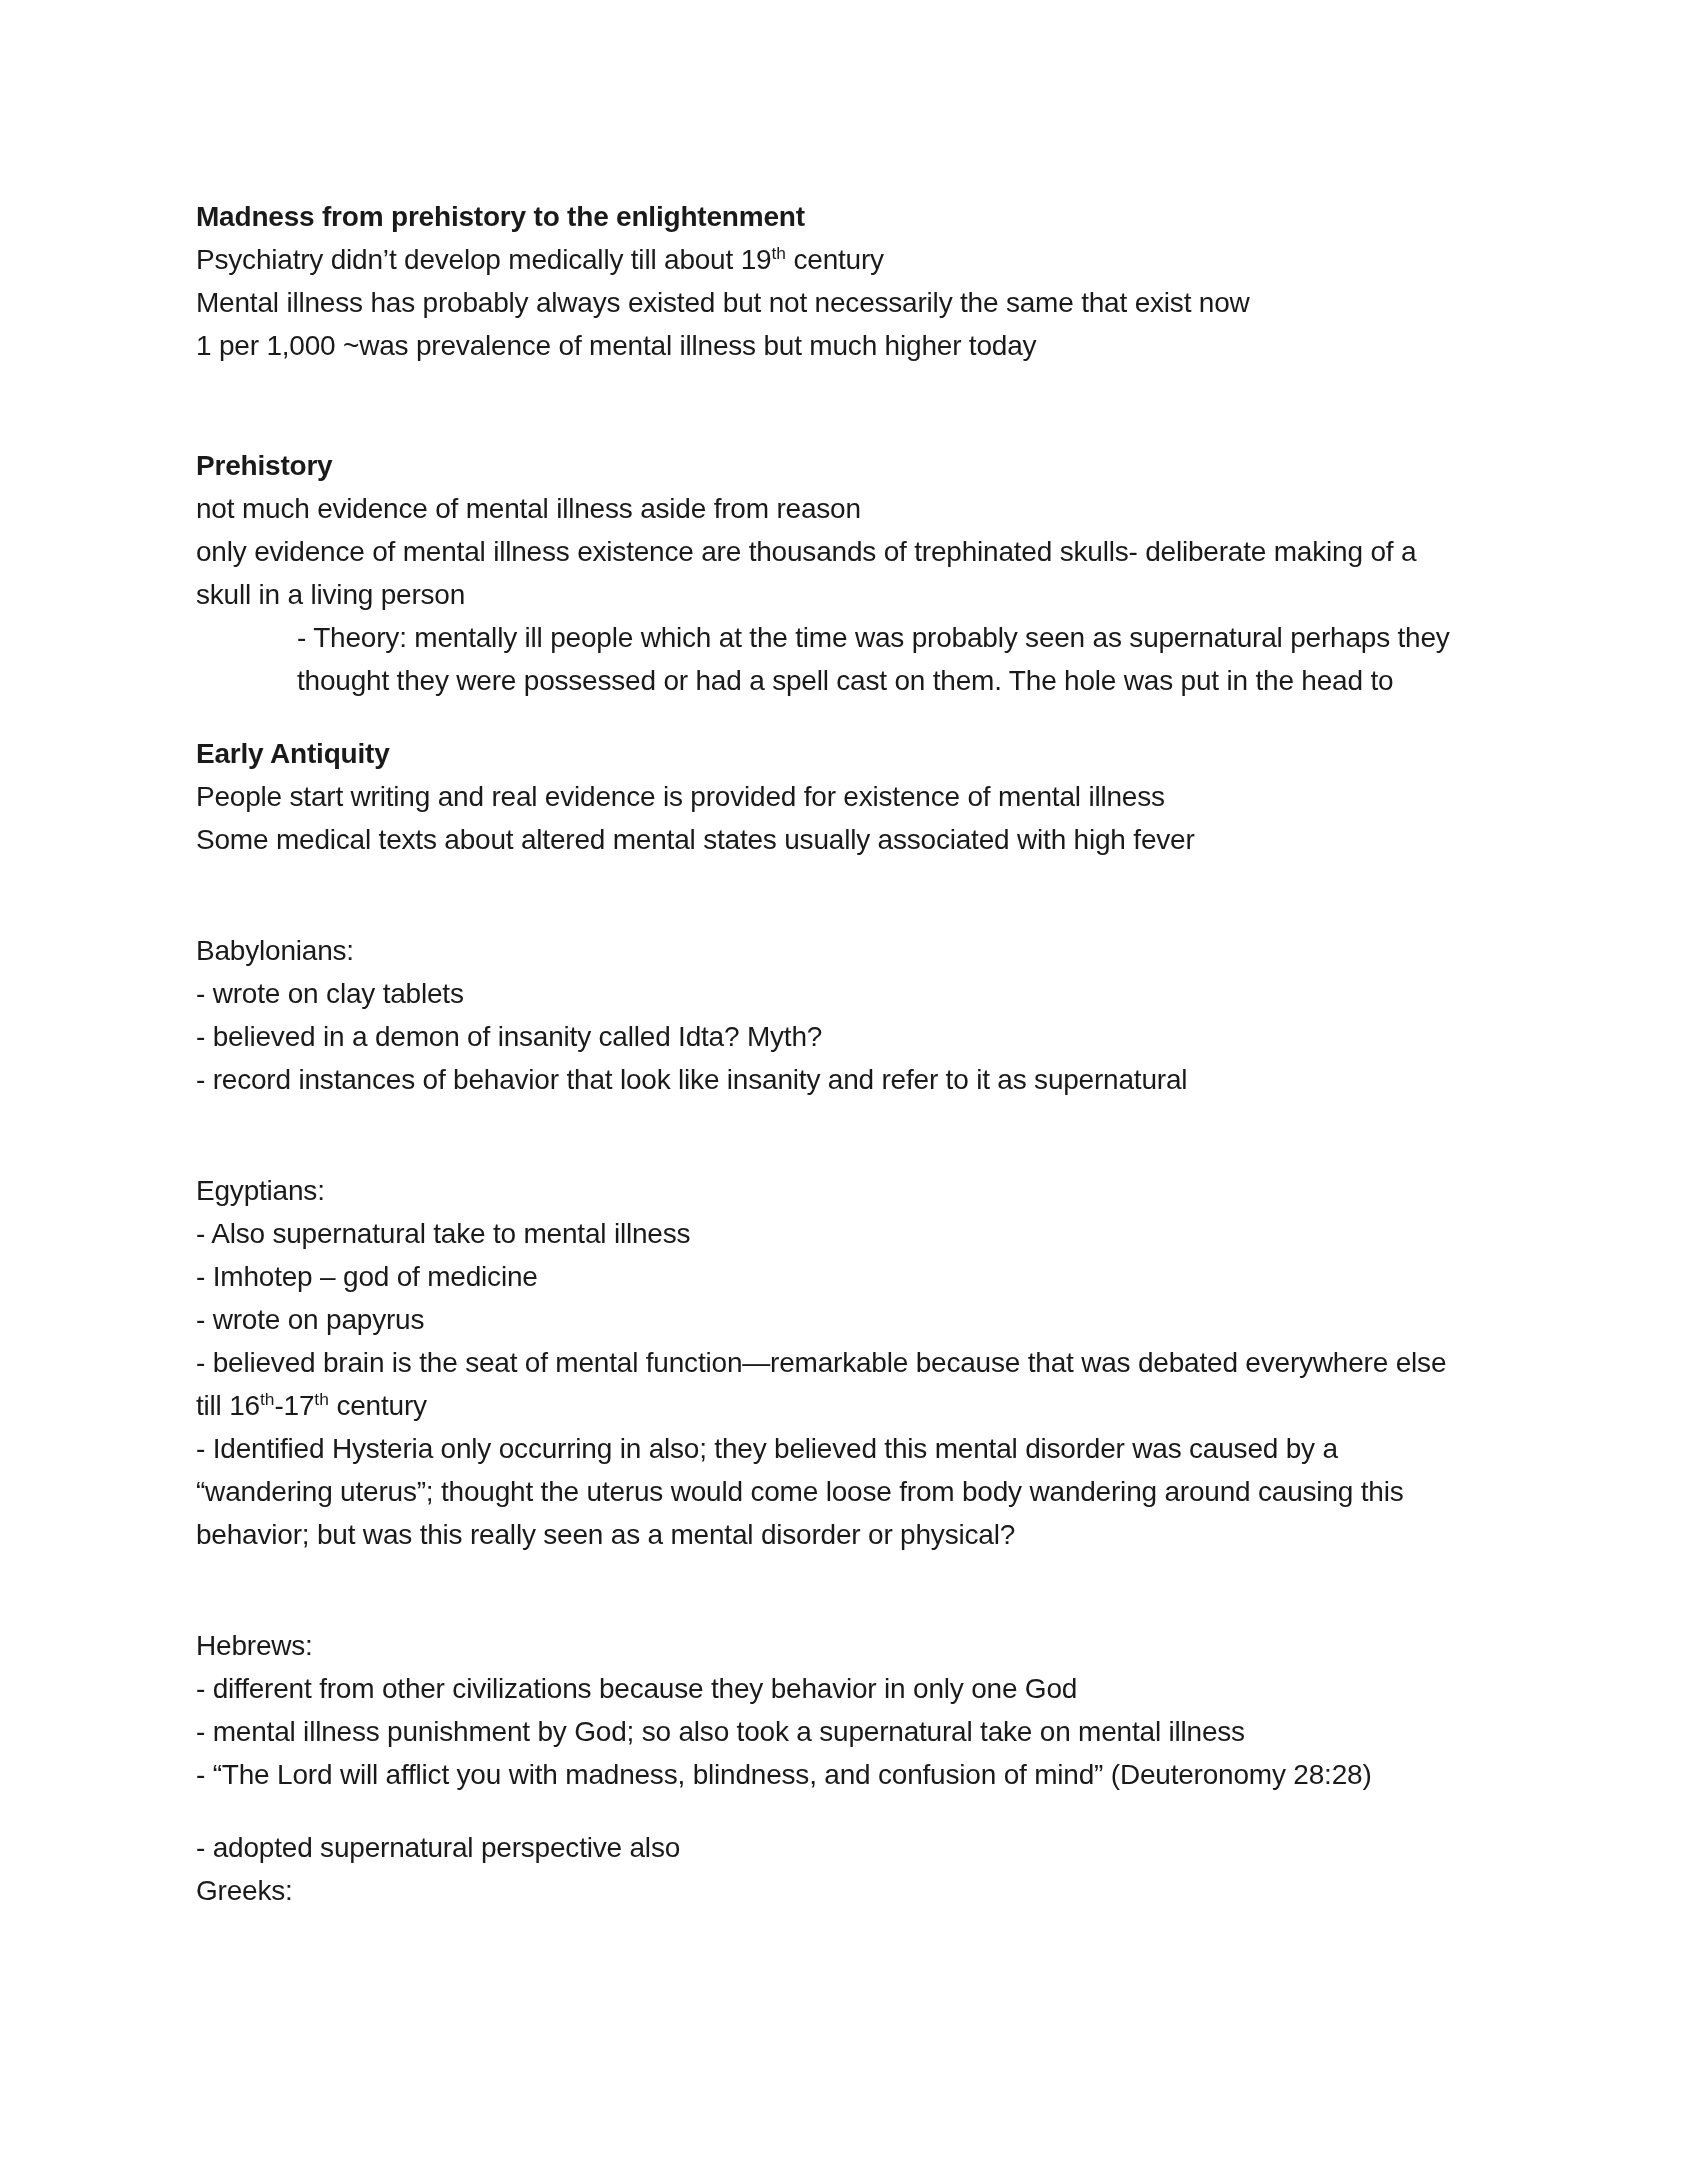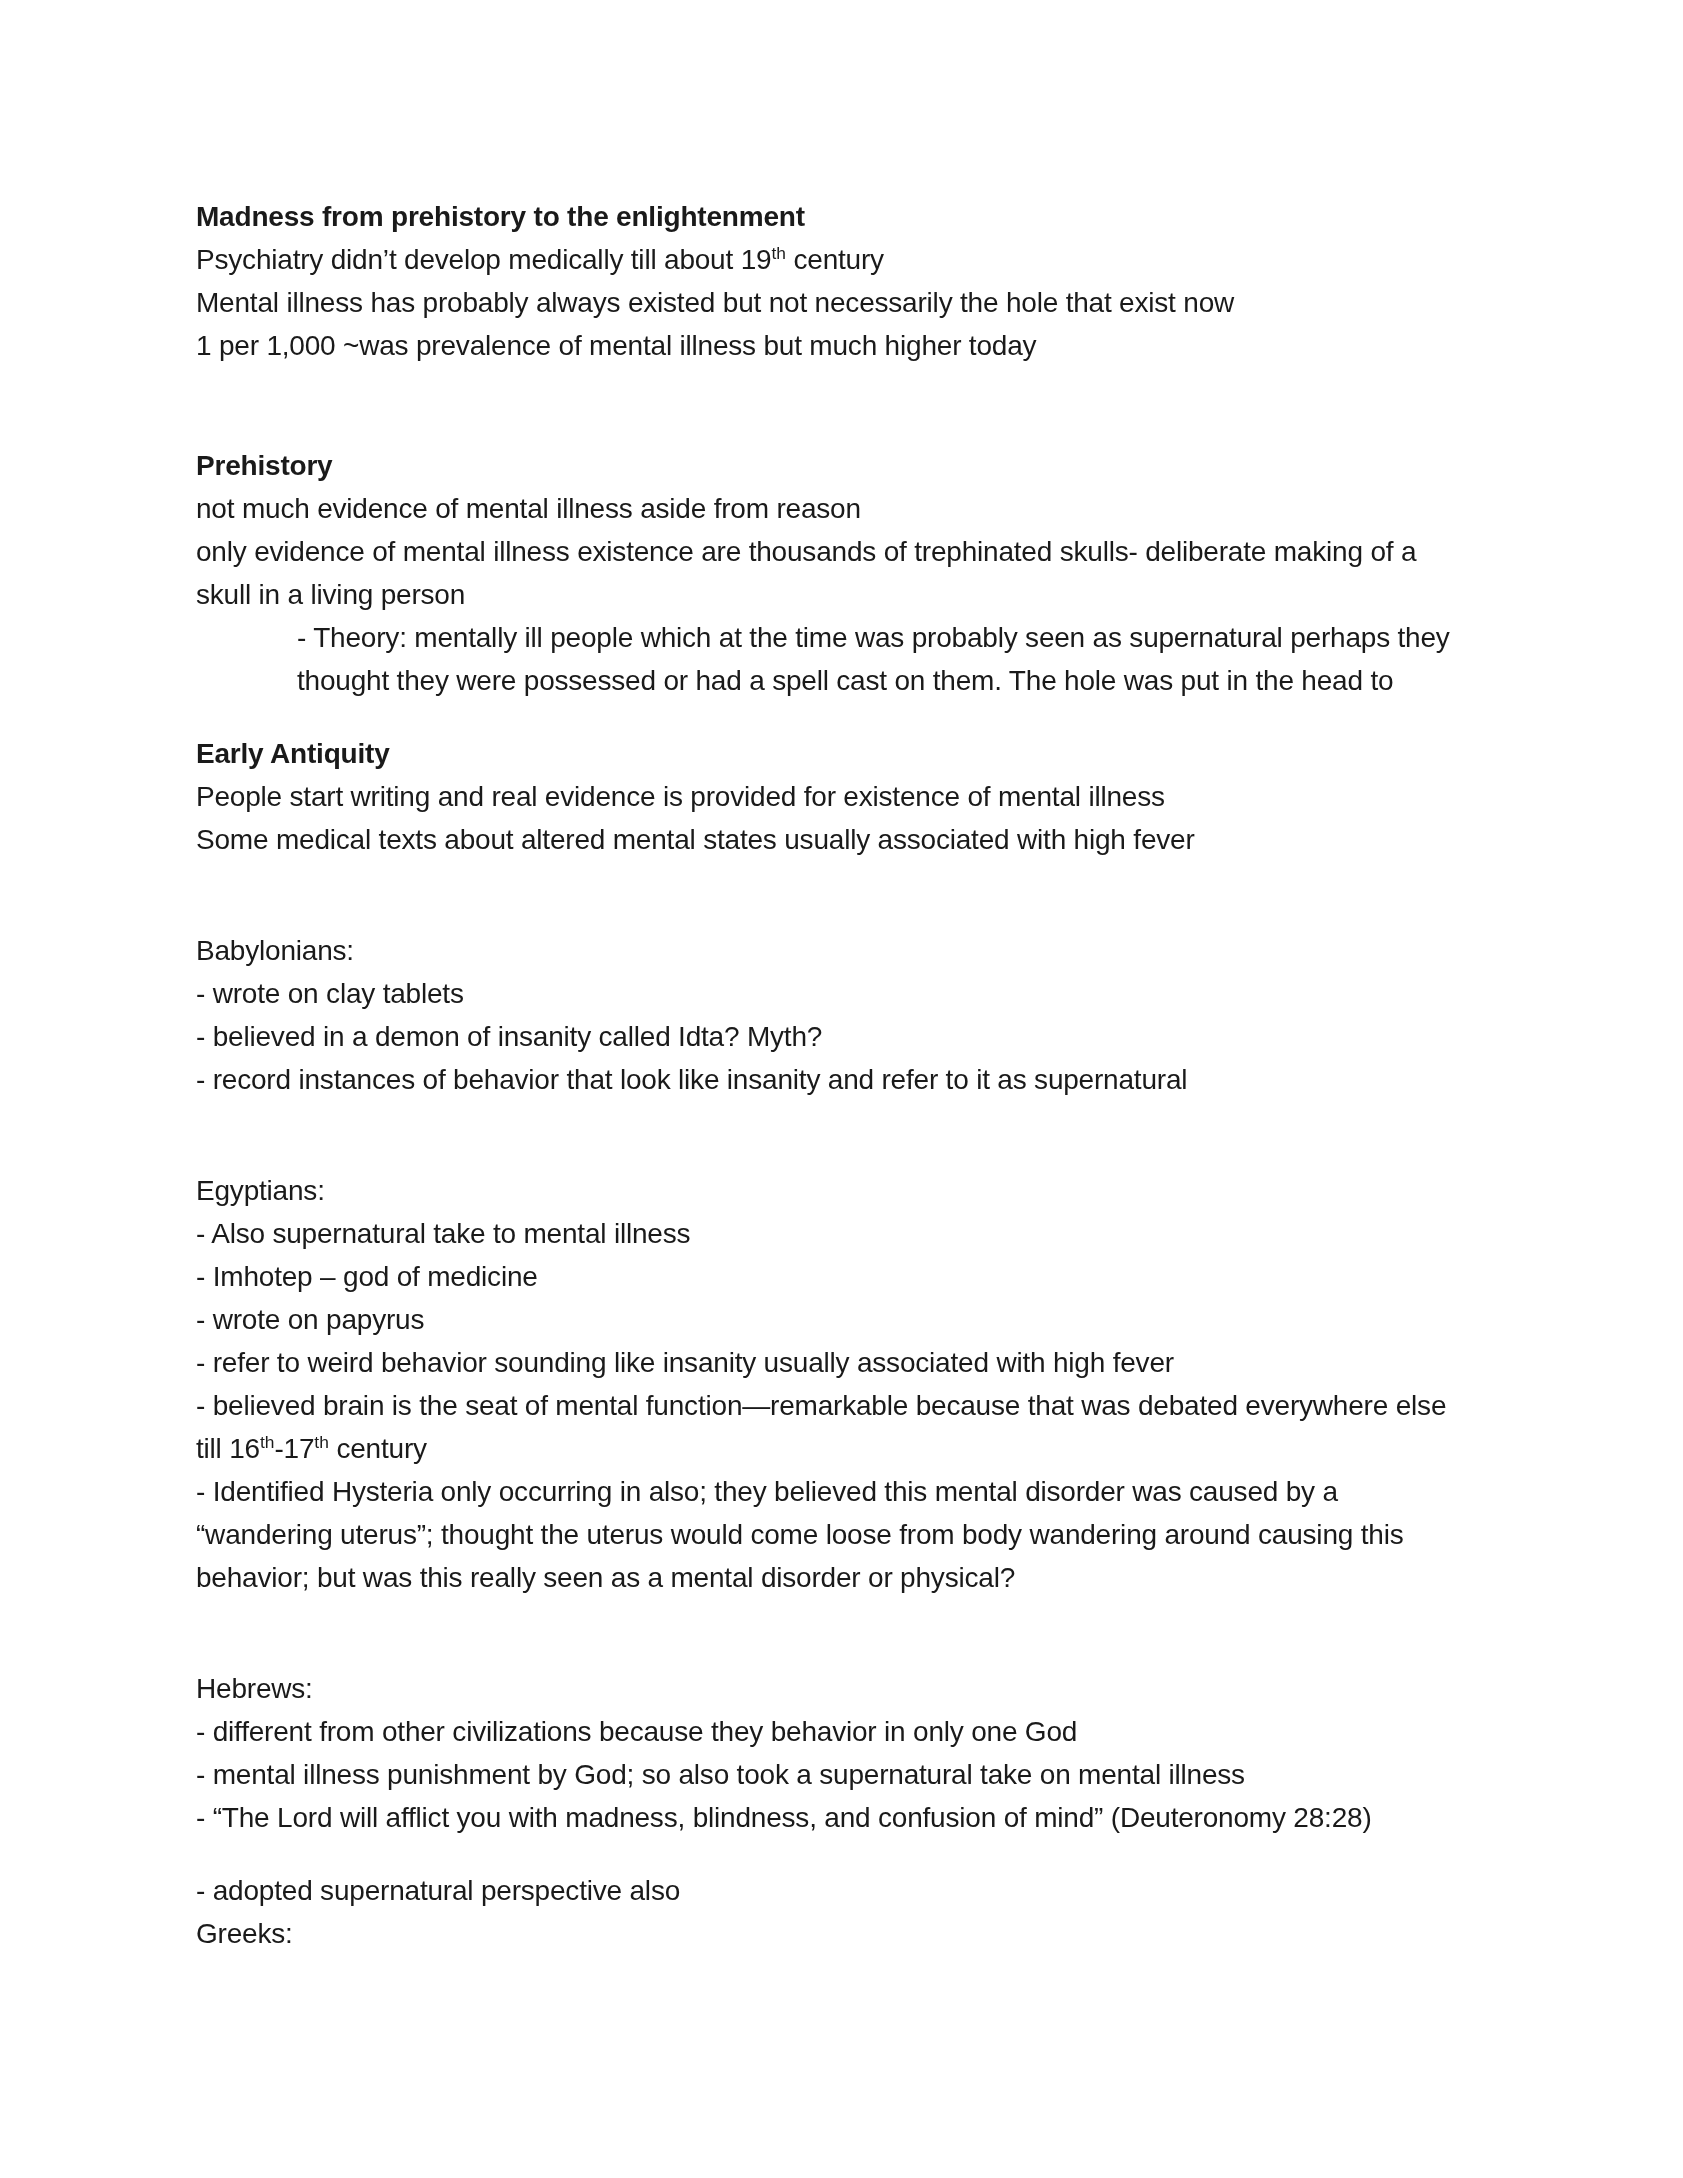--- a/index.html
+++ b/index.html
@@ -37,21 +37,21 @@
   .sp-69 { height: 68px; }
   .sp-30 { height: 30px; }
 </style>
 </head>
 <body>
 
 <div class="page">
 
   <div class="line bold">Madness from prehistory to the enlightenment</div>
   <div class="line"><span>Psychiatry didn’t develop medically till about 19</span><sup>th</sup><span> century</span></div>
-  <div class="line">Mental illness has probably always existed but not necessarily the hole that exist now</div>
+  <div class="line">Mental illness has probably always existed but not necessarily the same that exist now</div>
   <div class="line">1 per 1,000 ~was prevalence of mental illness but much higher today</div>
 
   <div class="sp-78"></div>
 
   <div class="line bold">Prehistory</div>
   <div class="line">not much evidence of mental illness aside from reason</div>
   <div class="line">only evidence of mental illness existence are thousands of trephinated skulls- deliberate making of a</div>
   <div class="line">skull in a living person</div>
   <div class="line indent">- Theory: mentally ill people which at the time was probably seen as supernatural perhaps they</div>
   <div class="line indent">thought they were possessed or had a spell cast on them. The hole was put in the head to</div>
@@ -68,21 +68,20 @@
   <div class="line">- wrote on clay tablets</div>
   <div class="line">- believed in a demon of insanity called Idta? Myth?</div>
   <div class="line">- record instances of behavior that look like insanity and refer to it as supernatural</div>
 
   <div class="sp-69"></div>
 
   <div class="line">Egyptians:</div>
   <div class="line">- Also supernatural take to mental illness</div>
   <div class="line">- Imhotep – god of medicine</div>
   <div class="line">- wrote on papyrus</div>
-  <div class="line">- refer to weird behavior sounding like insanity usually associated with high fever</div>
   <div class="line">- believed brain is the seat of mental function—remarkable because that was debated everywhere else</div>
   <div class="line"><span>till 16</span><sup>th</sup><span>-17</span><sup>th</sup><span> century</span></div>
   <div class="line">- Identified Hysteria only occurring in also; they believed this mental disorder was caused by a</div>
   <div class="line">“wandering uterus”; thought the uterus would come loose from body wandering around causing this</div>
   <div class="line">behavior; but was this really seen as a mental disorder or physical?</div>
 
   <div class="sp-69"></div>
 
   <div class="line">Hebrews:</div>
   <div class="line">- different from other civilizations because they behavior in only one God</div>

